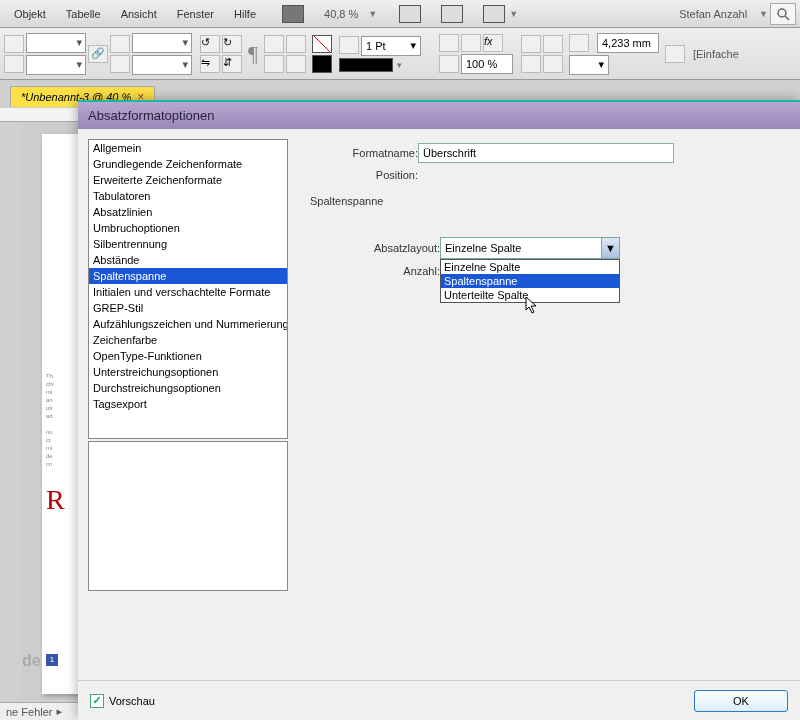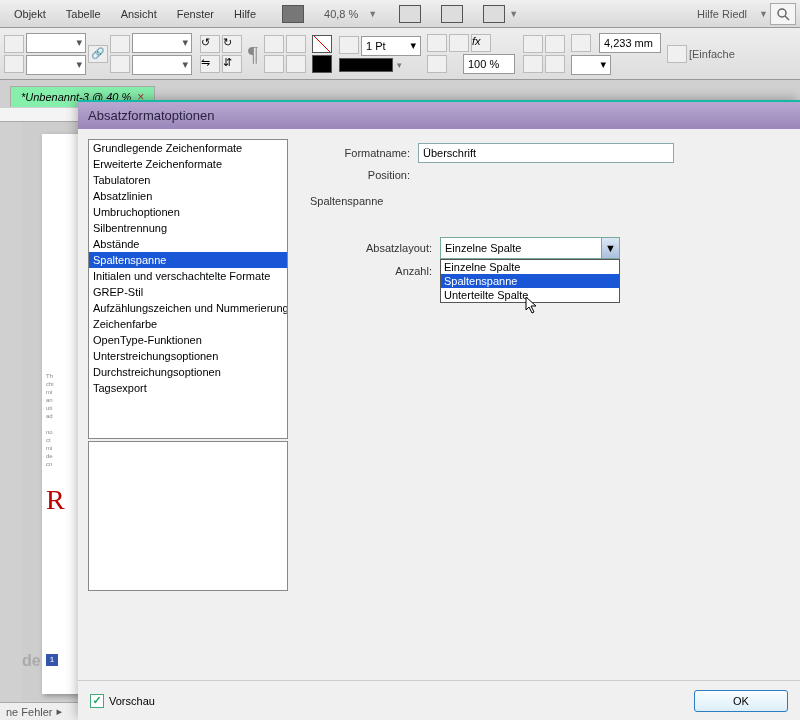--- a/index.html
+++ b/index.html
@@ -14,21 +14,21 @@
 .search-btn{width:26px;height:22px;background:#f5f5f5;border:1px solid #aaa;display:flex;align-items:center;justify-content:center}
 .toolbar{background:linear-gradient(#eee,#ddd);height:52px;border-bottom:1px solid #999;display:flex;align-items:center;padding:2px 4px;gap:2px}
 .tbcol{display:flex;flex-direction:column;gap:2px}
 .tb-icon{width:20px;height:18px;background:#f0f0f0;border:1px solid #bbb}
 .tb-sel{width:60px;height:20px;background:#fff;border:1px solid #999;display:flex;align-items:center}
 .tb-sel .arr{margin-left:auto;padding:0 3px;color:#555}
 .tb-sel2{width:60px;height:20px;background:#fff;border:1px solid #999;display:flex;align-items:center;padding:0 4px}
 .tb-swatch{width:20px;height:18px;border:1px solid #555}
 .tb-num{width:62px;height:20px;background:#fff;border:1px solid #999;padding:0 4px;display:flex;align-items:center}
 .docarea{position:absolute;left:0;right:0;top:80px;bottom:0;background:#d0d0d0}
-.tab{position:absolute;left:10px;top:6px;background:#86efac;border:1px solid #aaa;border-bottom:none;padding:3px 10px;display:flex;align-items:center;gap:6px;font-style:italic}
+.tab{position:absolute;left:10px;top:6px;background:#fde047;border:1px solid #aaa;border-bottom:none;padding:3px 10px;display:flex;align-items:center;gap:6px;font-style:italic}
 .tab .x{font-style:normal;color:#a33;font-size:12px}
 .ruler-h{position:absolute;left:0;right:0;top:28px;height:14px;background:#f4f4f4;border-bottom:1px solid #aaa}
 .canvas{position:absolute;left:22px;top:42px;right:0;bottom:20px;background:#cdcdcd}
 .page{position:absolute;left:20px;top:12px;width:40px;height:560px;background:#fff;box-shadow:2px 2px 5px rgba(0,0,0,.3)}
 .page .red{position:absolute;left:4px;top:350px;font-size:28px;color:#b00;font-family:Georgia,serif}
 .page .lines{position:absolute;left:4px;top:238px;right:4px;font-size:6px;color:#888;line-height:8px;word-break:break-all}
 .pgnum{position:absolute;left:4px;top:520px;width:12px;height:12px;background:#35a;color:#fff;font-size:8px;text-align:center;line-height:12px}
 .de{position:absolute;left:0;top:530px;font-size:16px;color:#aaa;font-weight:bold}
 .dialog{position:absolute;left:78px;top:100px;right:0;bottom:0;background:#f0f0f0;border-top:2px solid #14b8a6;box-shadow:-2px -2px 10px rgba(0,0,0,.25)}
 .dlg-title{background:linear-gradient(#b8a8d0,#9a87bb);color:#2b2240;padding:6px 10px;font-size:13px}
@@ -36,21 +36,21 @@
 .leftcol{display:flex;flex-direction:column}
 .listbox{width:200px;height:300px;background:#fff;border:1px solid #888;overflow-y:auto;position:relative}
 .listbox::-webkit-scrollbar{width:14px}
 .listbox::-webkit-scrollbar-track{background:#eee;border-left:1px solid #ccc}
 .listbox::-webkit-scrollbar-thumb{background:#ccc;border:1px solid #aaa}
 .li{padding:2px 4px;cursor:default;white-space:nowrap}
 .li.sel{background:#1a57d6;color:#fff}
 .preview-box{width:200px;height:150px;background:#fff;border:1px solid #888;margin-top:2px}
 .rightcol{flex:1;padding:4px}
 .frow{display:flex;align-items:center;margin-bottom:6px}
-.flabel{width:110px;text-align:right;padding-right:8px;color:#333}
+.flabel{width:110px;text-align:right;color:#333}
 .finput{flex:1;max-width:256px;height:20px;border:1px solid #8aa;background:#fff;padding:0 4px}
 .subhdr{color:#333;margin:14px 0 30px 2px}
 .dd{position:relative;width:180px}
 .dd-btn{width:100%;height:22px;border:1px solid #7a9;background:#fff;display:flex;align-items:center;padding:0 4px}
 .dd-btn .ar{margin-left:auto;width:18px;height:20px;background:linear-gradient(#dde8f4,#aac0de);border-left:1px solid #7a9;display:flex;align-items:center;justify-content:center;margin-right:-4px}
 .dd-list{position:absolute;left:0;top:22px;width:100%;background:#fff;border:1px solid #555;z-index:50}
 .dd-opt{padding:1px 3px}
 .dd-opt.hl{background:#1a57d6;color:#fff}
 .cursor{position:absolute;left:84px;top:36px;pointer-events:none}
 .footer{position:absolute;left:0;right:0;bottom:0;height:40px;background:#f0f0f0;border-top:1px solid #ccc;display:flex;align-items:center;padding:0 12px}
@@ -74,21 +74,21 @@
   <span class="zoom-pct">40,8 %</span>
   <span class="dropdown-btn">▼</span>
   <span style="width:18px"></span>
   <span class="toggle" style="background:#ddd"></span>
   <span style="width:16px"></span>
   <span class="toggle" style="background:#ddd"></span>
   <span style="width:16px"></span>
   <span class="toggle" style="background:#ddd"></span>
   <span class="dropdown-btn">▼</span>
   <span class="spacer"></span>
-  <span class="user">Hilfe Riedl</span>
+  <span class="user">Stefan Anzahl</span>
   <span class="dropdown-btn">▼</span>
   <span class="search-btn">
     <svg width="14" height="14">
         <circle cx="6" cy="6" r="4" stroke="#666" stroke-width="1.5" fill="none"></circle>
         <line x1="9" y1="9" x2="13" y2="13" stroke="#666" stroke-width="1.5"></line>
       </svg>
   </span>
 </div>
 
 <div class="toolbar">
@@ -153,27 +153,27 @@
       <div class="tb-sel2">
           <span>1 Pt</span>
           <span class="arr" style="margin-left:auto">▾</span>
         </div>
     </div>
     <div style="display:flex;gap:2px;align-items:center">
       <div class="tb-swatch" style="background:#000;height:14px;width:54px"></div>
         <span class="dropdown-btn">▾</span>
     </div>
   </div>
-  <div class="tbcol" style="margin-left:4px">
+  <div class="tbcol" style="margin-left:16px">
     <div style="display:flex;gap:2px">
         <div class="tb-icon"></div>
         <div class="tb-icon"></div>
         <div class="tb-icon" style="font-style:italic">fx</div>
       </div>
-    <div style="display:flex;gap:16px;align-items:center">
+    <div style="display:flex;gap:2px;align-items:center">
         <div class="tb-icon"></div>
         <div class="tb-sel2" style="width:52px">
           <span>100 %</span>
         </div>
       </div>
   </div>
   <div class="tbcol" style="margin-left:6px">
     <div style="display:flex;gap:2px">
         <div class="tb-icon"></div>
         <div class="tb-icon"></div>
@@ -190,21 +190,21 @@
           <span>4,233 mm</span>
         </div>
       </div>
     <div style="display:flex;gap:2px;align-items:center">
         <div class="tb-sel2" style="width:40px">
           <span class="arr" style="margin-left:auto">▾</span>
         </div>
       </div>
   </div>
   <div class="tbcol" style="margin-left:4px">
-    <div style="display:flex;gap:2px;align-items:center">
+    <div style="display:flex;gap:8px;align-items:center">
         <div class="tb-icon"></div>
         <span style="color:#555">[Einfache</span>
       </div>
   </div>
 </div>
 
 <div class="docarea">
   <div class="tab">
     <span>*Unbenannt-3 @ 40 %</span>
     <span class="x">×</span>
@@ -222,20 +222,21 @@
     <span>ne Fehler</span>
       <span>▸</span>
   </div>
 </div>
 
 <div class="dialog">
   <div class="dlg-title">Absatzformatoptionen</div>
   <div class="dlg-body">
     <div class="leftcol">
       <div class="listbox" id="catlist">
+          <div class="li">Allgemein</div>
           <div class="li">Grundlegende Zeichenformate</div>
           <div class="li">Erweiterte Zeichenformate</div>
           <div class="li">Tabulatoren</div>
           <div class="li">Absatzlinien</div>
           <div class="li">Umbruchoptionen</div>
           <div class="li">Silbentrennung</div>
           <div class="li">Abstände</div>
           <div class="li sel">Spaltenspanne</div>
           <div class="li">Initialen und verschachtelte Formate</div>
           <div class="li">GREP-Stil</div>

